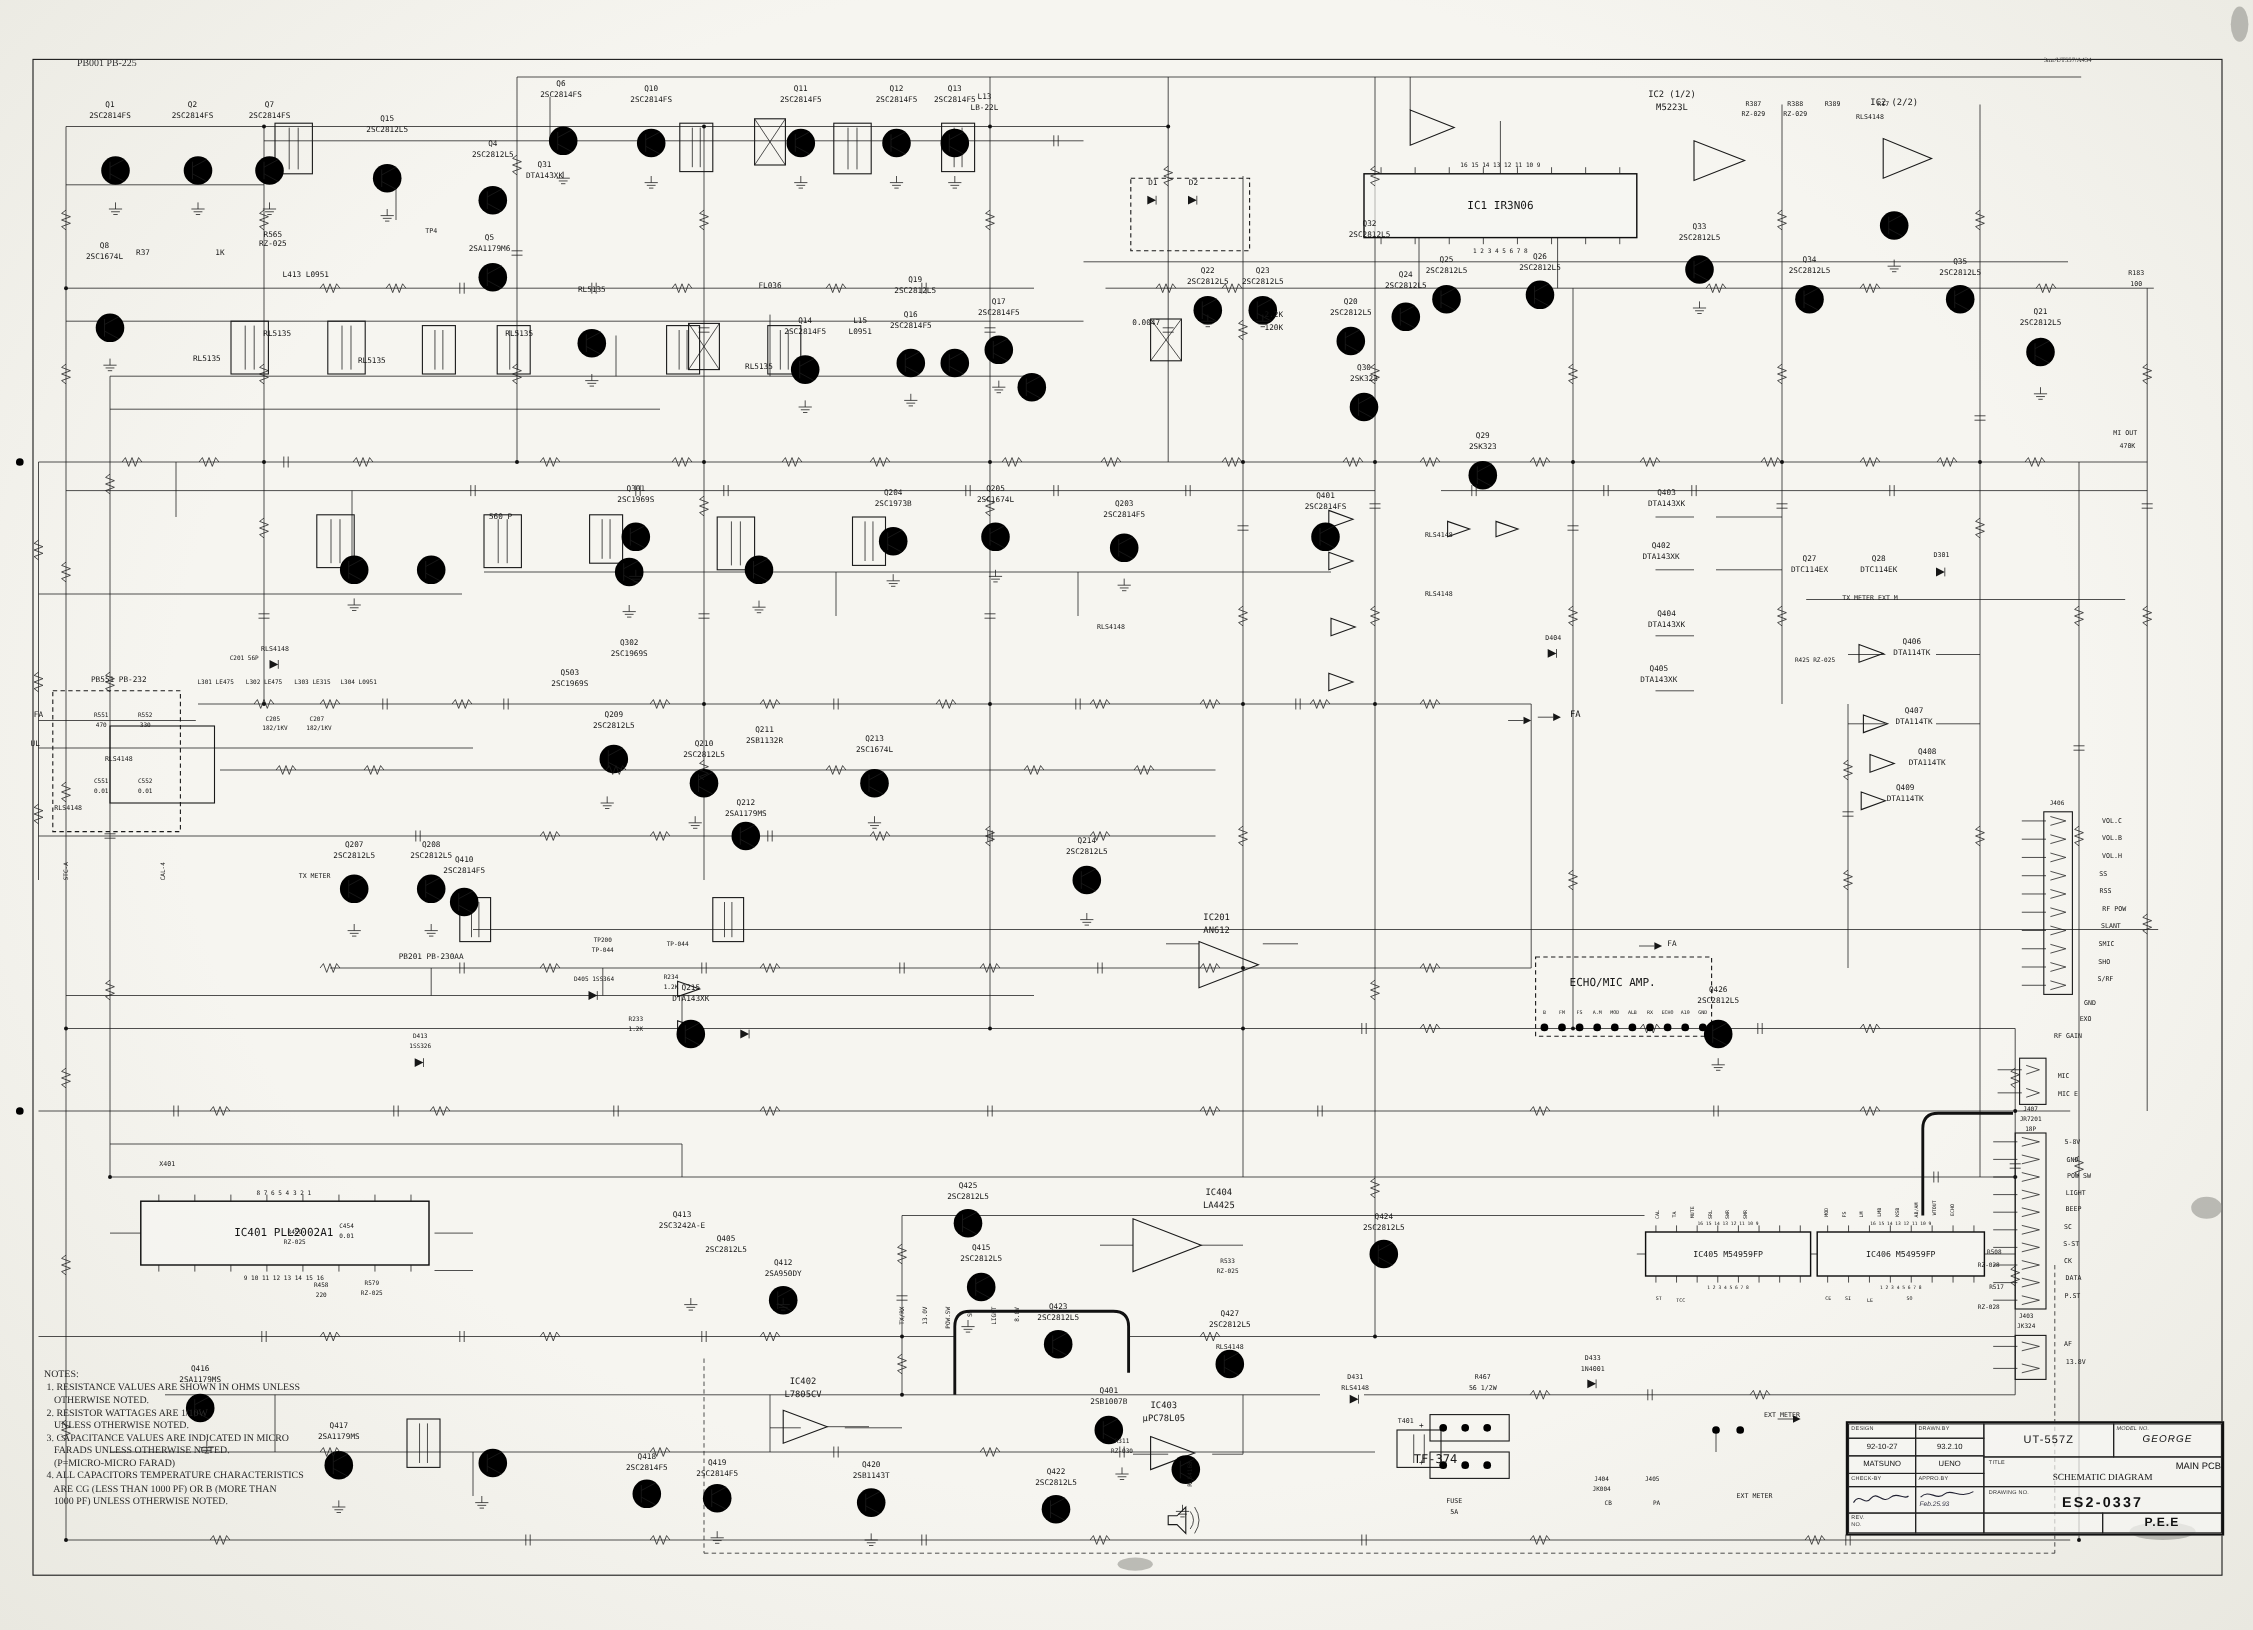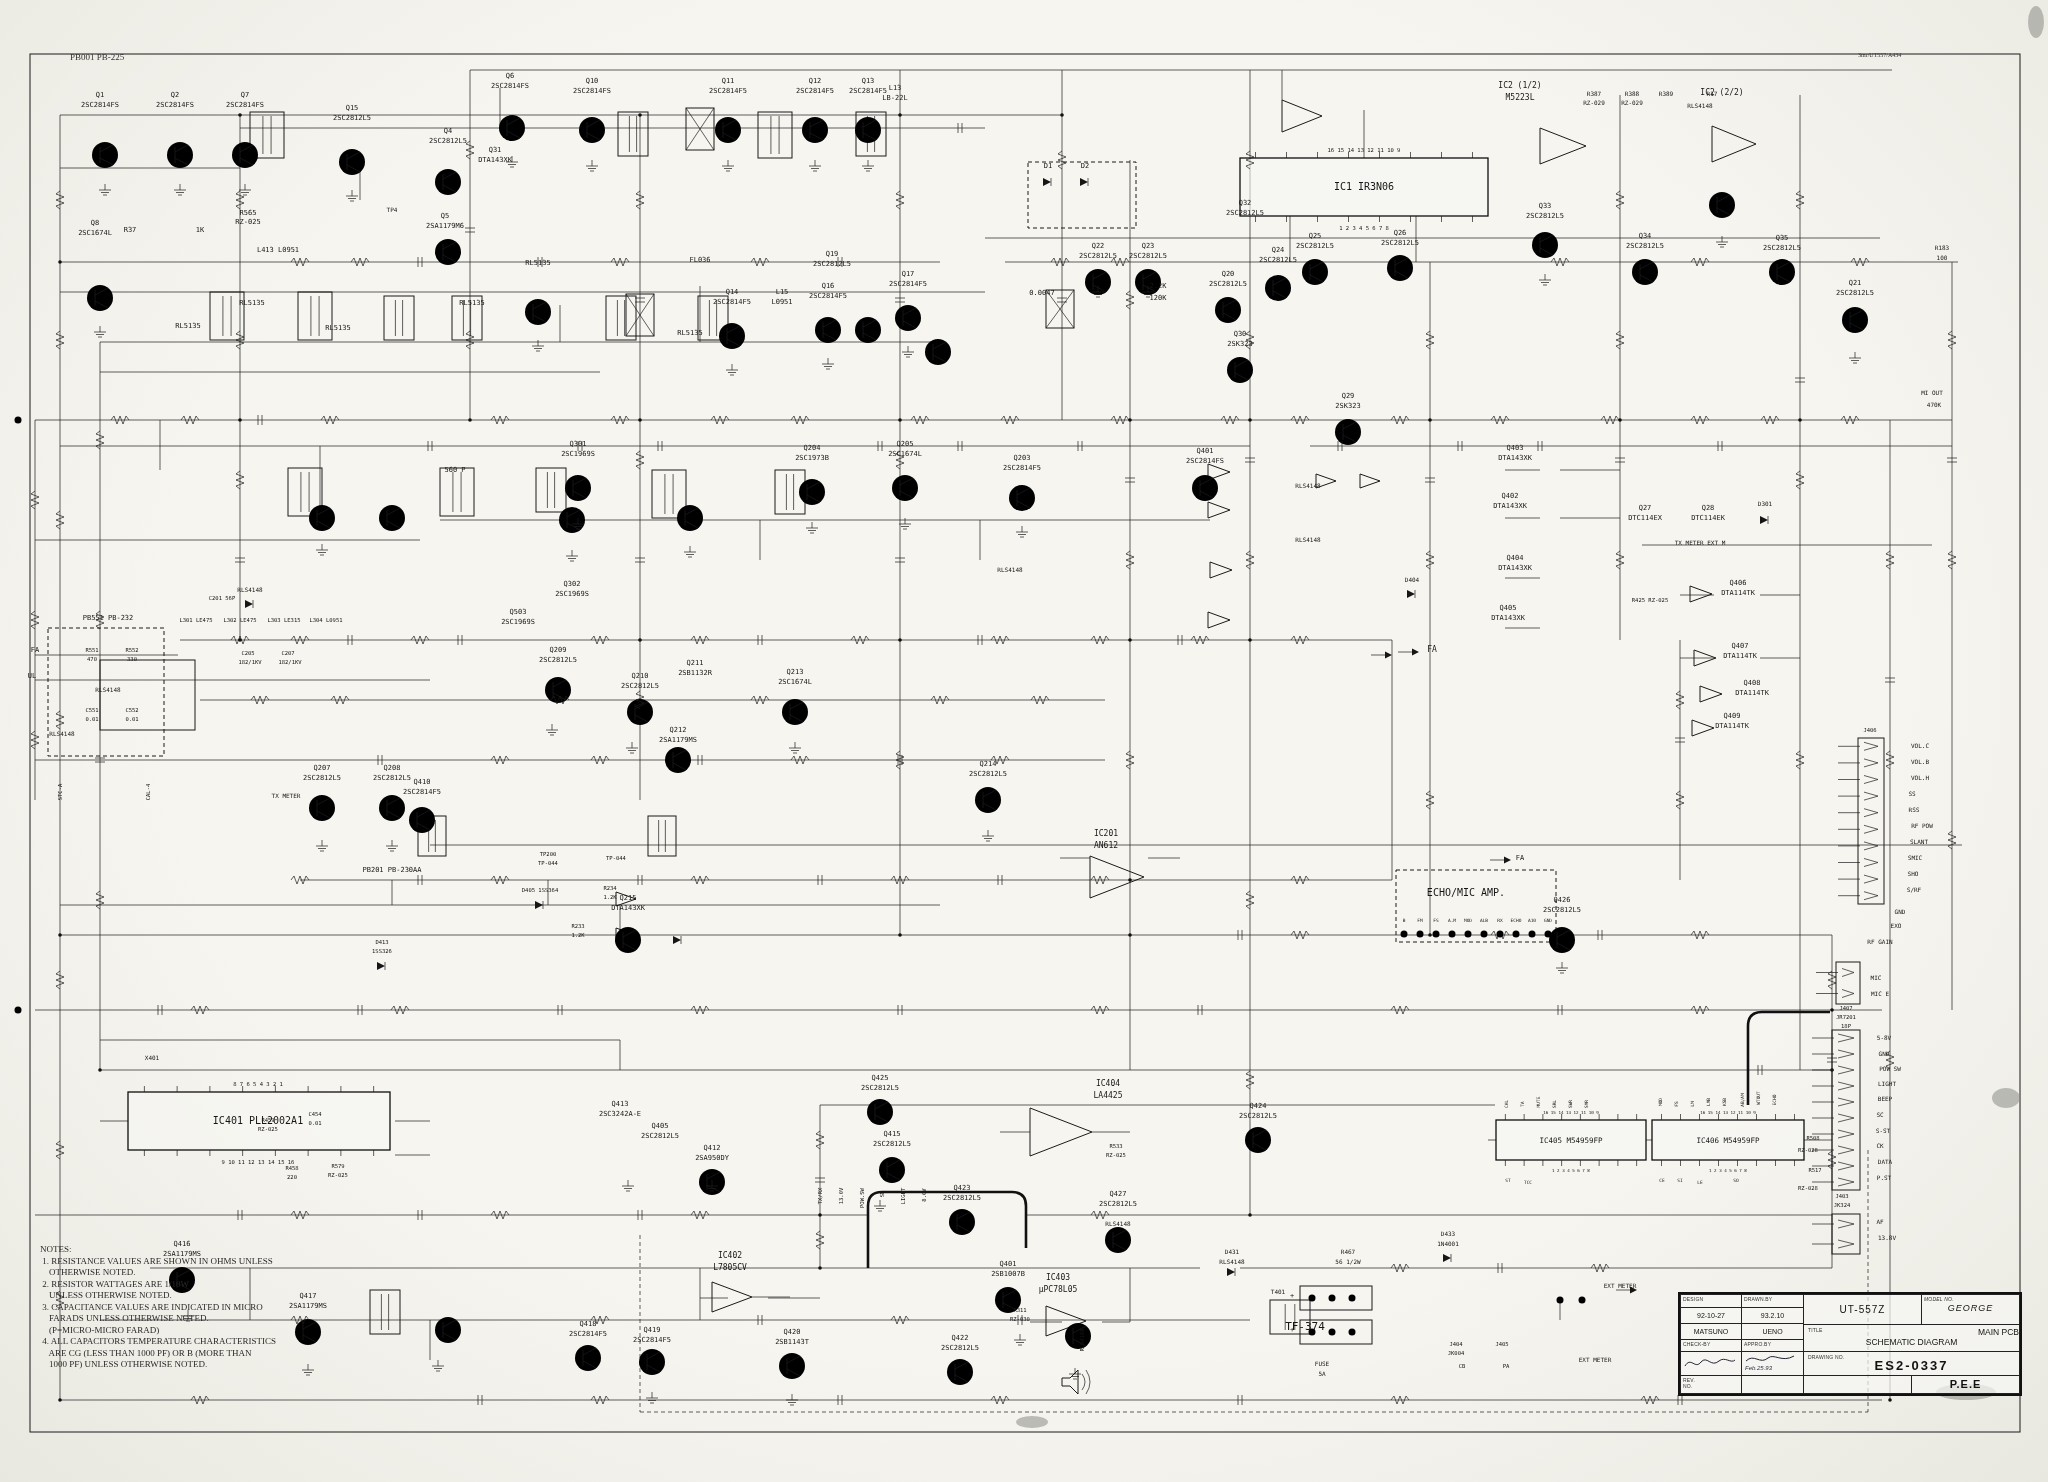--- a/index.html
+++ b/index.html
@@ -1521,21 +1521,21 @@
 NO.</div>
     <div class="tb-cell" style="left:61px;top:81px;width:63px;height:19px;"></div>
     <div class="tb-cell tb-val" style="left:123px;top:0;width:119px;height:31px;line-height:29px;font-size:10px;letter-spacing:1px;">UT-557Z</div>
     <div class="tb-cell" style="left:241px;top:0;width:99px;height:31px;font-style:italic;">
       <div class="tb-small">MODEL NO.</div>
       <div style="font-size:9px;text-align:center;letter-spacing:1px;">GEORGE</div>
     </div>
     <div class="tb-cell" style="left:123px;top:30px;width:217px;height:28px;">
       <span class="tb-small" style="position:absolute;left:2px;top:1px;">TITLE</span>
       <div style="font-size:8.5px;text-align:right;margin-top:2px;">MAIN PCB</div>
-      <div style="font-size:8.5px;text-align:center;">SCHEMATIC DIAGRAM</div>
+      <div style="font-size:8.5px;text-align:center;font-family:Liberation Serif, serif;">SCHEMATIC DIAGRAM</div>
     </div>
     <div class="tb-cell" style="left:123px;top:57px;width:217px;height:25px;">
       <span class="tb-small" style="position:absolute;left:2px;top:1px;">DRAWING NO.</span>
       <div class="tb-big" style="margin-top:6px;">ES2-0337</div>
     </div>
     <div class="tb-cell" style="left:123px;top:81px;width:109px;height:19px;"></div>
     <div class="tb-cell" style="left:231px;top:81px;width:109px;height:19px;font-size:11px;font-weight:bold;text-align:center;line-height:17px;letter-spacing:1px;">P.E.E</div>
   </div>
 </div>
 

